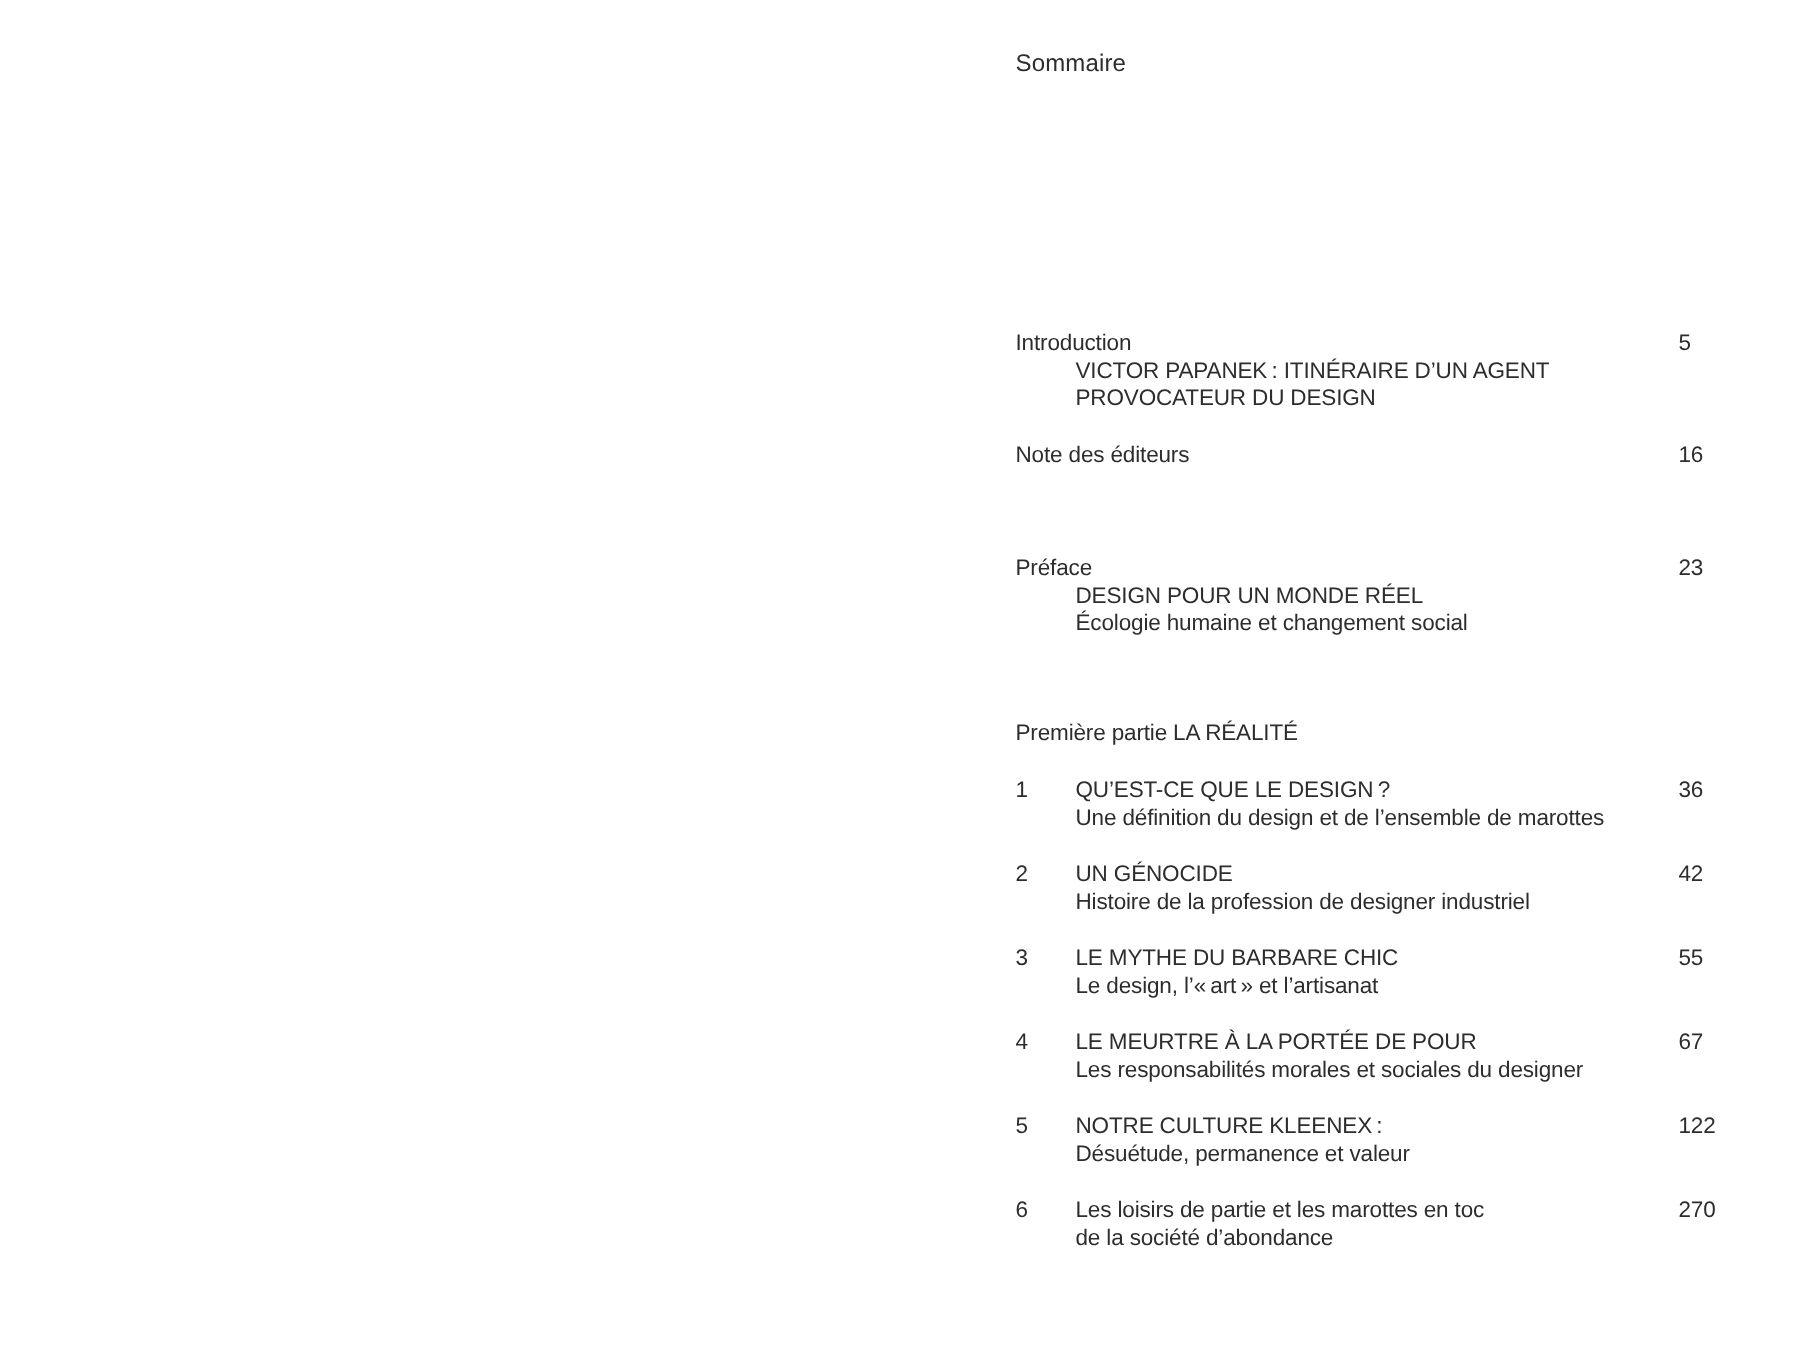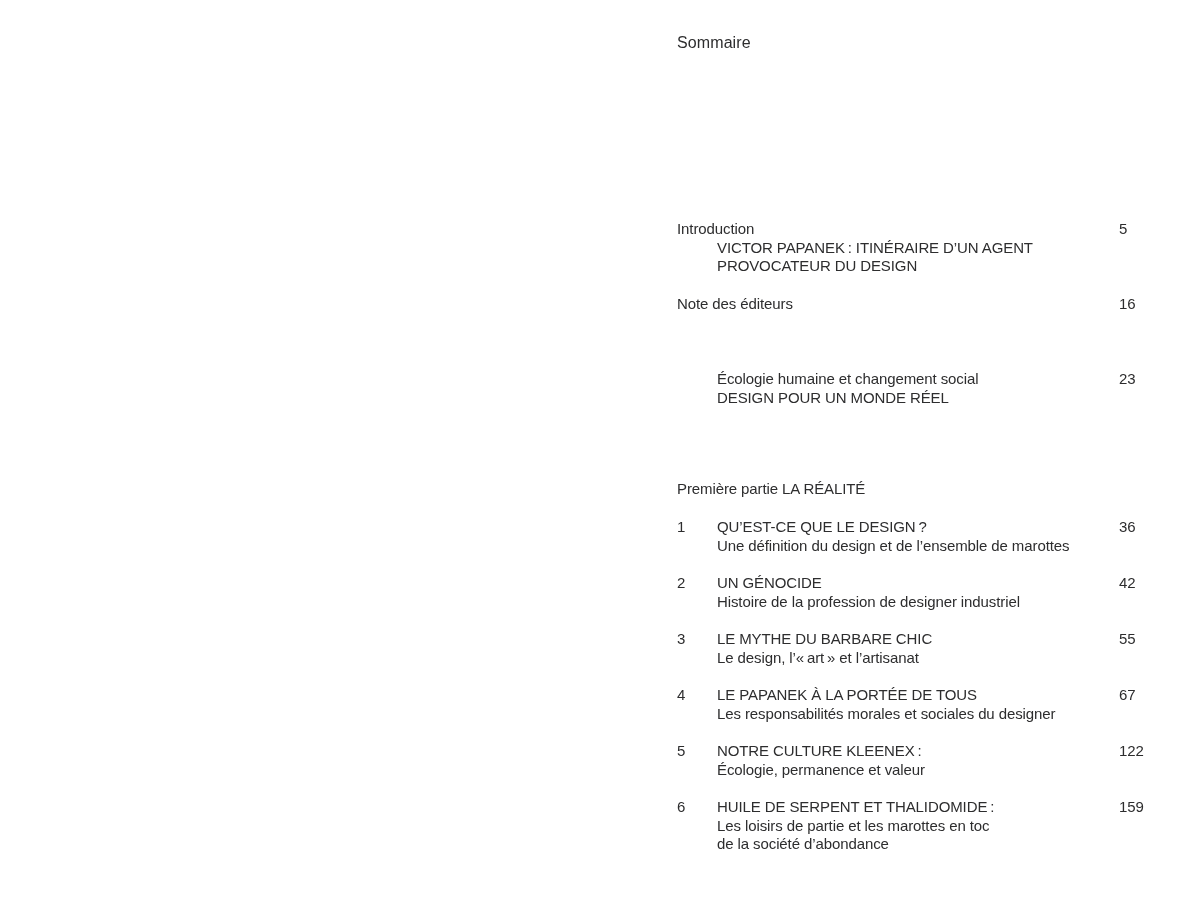--- a/index.html
+++ b/index.html
@@ -81,23 +81,24 @@
       <div class="sub">VICTOR PAPANEK : ITINÉRAIRE D’UN AGENT</div>
       <div class="sub">PROVOCATEUR DU DESIGN</div>
     </div>
 
     <div class="entry" style="top:295px">
       <span class="label">Note des éditeurs</span>
       <span class="pagenum">16</span>
     </div>
 
     <div class="entry" style="top:370px">
+      <span class="label">Préface</span>
       <span class="pagenum">23</span>
+      <div class="sub">DESIGN POUR UN MONDE RÉEL</div>
       <div class="sub">Écologie humaine et changement social</div>
-      <div class="sub">DESIGN POUR UN MONDE RÉEL</div>
     </div>
 
     <div class="part-line" style="top:480px">
       <span>Première partie</span>
       <span class="part-title">LA RÉALITÉ</span>
     </div>
 
     <div class="entry" style="top:518px">
       <span class="num">1</span>
       <span class="title">QU’EST-CE QUE LE DESIGN ?</span>
@@ -114,34 +115,33 @@
 
     <div class="entry" style="top:630px">
       <span class="num">3</span>
       <span class="title">LE MYTHE DU BARBARE CHIC</span>
       <span class="pagenum">55</span>
       <div class="sub">Le design, l’« art » et l’artisanat</div>
     </div>
 
     <div class="entry" style="top:686px">
       <span class="num">4</span>
-      <span class="title">LE PAPANEK À LA PORTÉE DE TOUS</span>
+      <span class="title">LE MEURTRE À LA PORTÉE DE POUR</span>
       <span class="pagenum">67</span>
       <div class="sub">Les responsabilités morales et sociales du designer</div>
     </div>
 
     <div class="entry" style="top:742px">
       <span class="num">5</span>
       <span class="title">NOTRE CULTURE KLEENEX :</span>
       <span class="pagenum">122</span>
-      <div class="sub">Écologie, permanence et valeur</div>
+      <div class="sub">Désuétude, permanence et valeur</div>
     </div>
 
     <div class="entry" style="top:798px">
       <span class="num">6</span>
-      <span class="title">HUILE DE SERPENT ET THALIDOMIDE :</span>
-      <span class="pagenum">159</span>
+      <span class="pagenum">270</span>
       <div class="sub">Les loisirs de partie et les marottes en toc</div>
       <div class="sub">de la société d’abondance</div>
     </div>
 
   </div>
 </div>
 
 </body></html>

